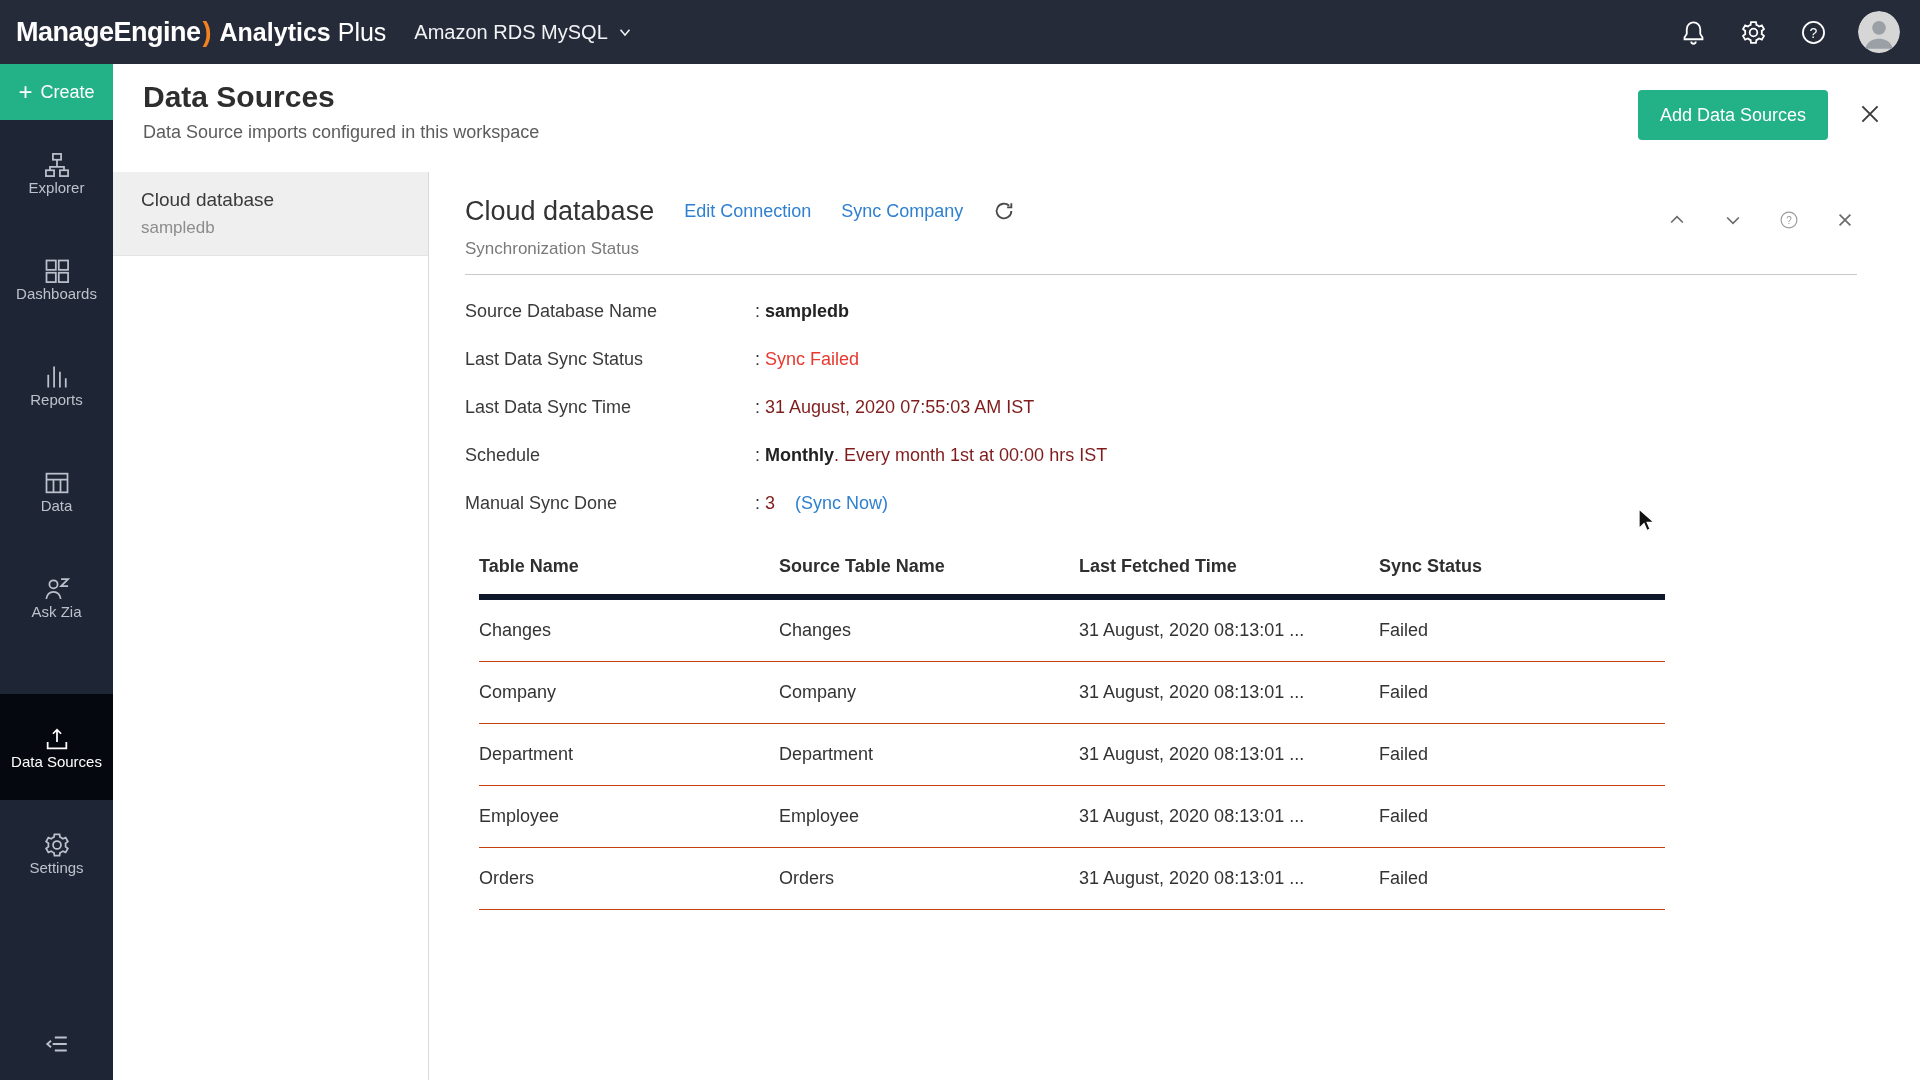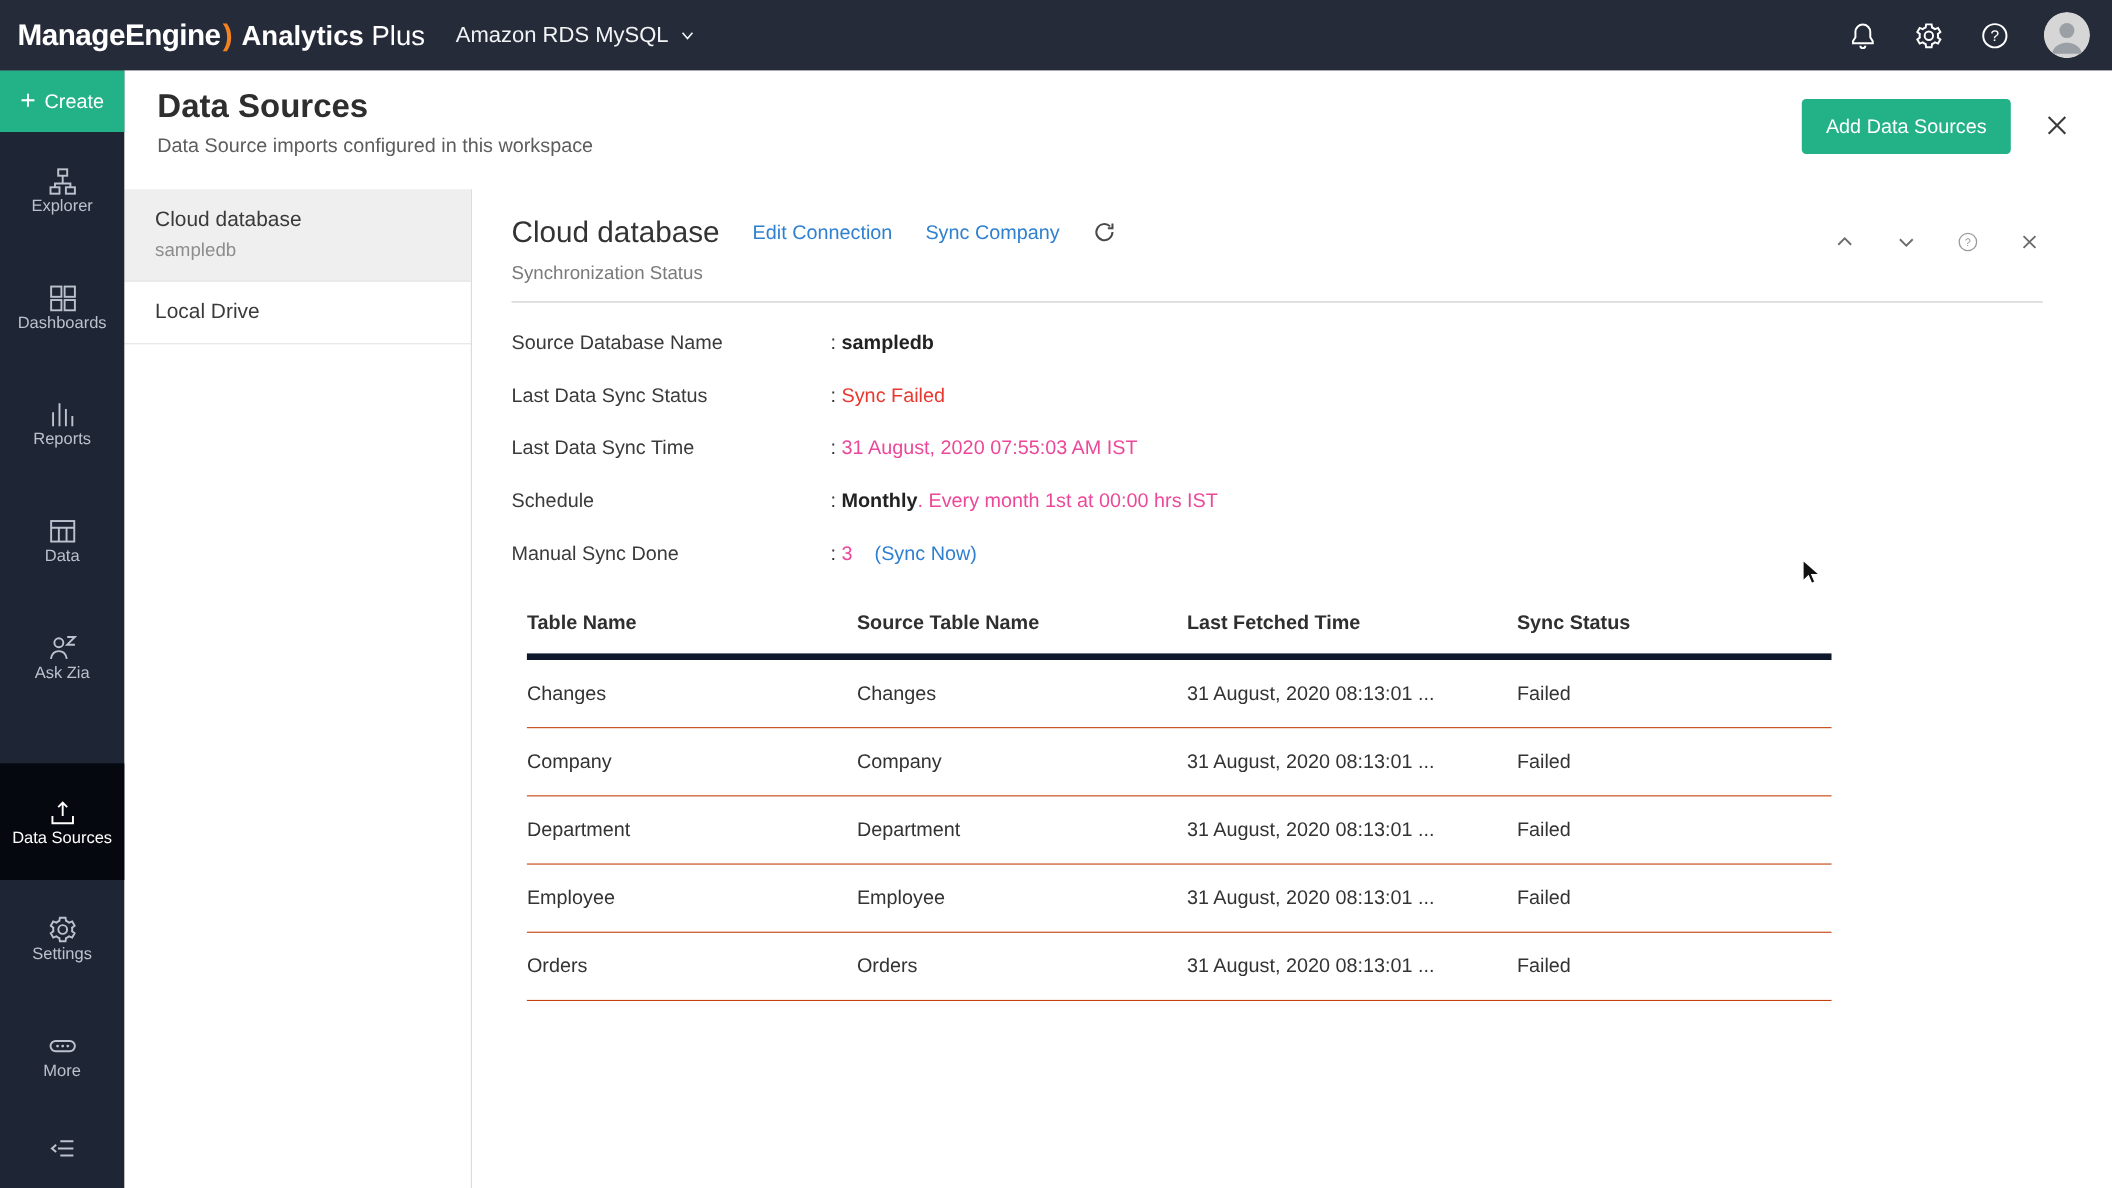--- a/index.html
+++ b/index.html
@@ -79,21 +79,21 @@
   .ctl.help svg { stroke-width:1.4; }
   .section-label { font-size:17px; color:#7a7a7a; margin-top:12px; }
   .detail-hr { border:none; border-top:1px solid #c9c9c9; margin-top:15px; }
 
   .fields { margin-top:26px; }
   .field-row { display:flex; margin-bottom:27px; font-size:18px; }
   .field-label { width:290px; color:#3a3a3a; }
   .field-value { color:#333; }
   .part-bold { font-weight:700; color:#222; }
   .part-red { color:#e8382f; }
-  .part-normal { color:#ec4899; }
+  .part-normal { color:#7f1d1d; }
   .part-link { color:#2f80d0; margin-left:20px; cursor:pointer;text-align:center; }
 
   
   .sync-table { margin:42px 0 0 14px; width:1186px; }
   .thead { display:grid; grid-template-columns:300px 300px 300px 1fr;
     font-size:18px; font-weight:700; color:#2f2f2f; padding-bottom:17px;
     border-bottom:6px solid #0f172a; }
   .trow { display:grid; grid-template-columns:300px 300px 300px 1fr;
     font-size:18px; color:#333; padding:20px 0; border-bottom:1px solid #c2410c; }
 
@@ -205,29 +205,20 @@
   </div>
 
   <div class="nav-item">
     <svg viewBox="0 0 24 24">
         <circle cx="12" cy="12" r="3.4"></circle>
         <path d="M19.3 13.4c.1-.5.1-.9.1-1.4s0-.9-.1-1.4l2-1.6-1.9-3.3-2.4 1a7.6 7.6 0 0 0-2.4-1.4L14.2 2.8h-4.4l-.4 2.5c-.9.3-1.7.8-2.4 1.4l-2.4-1-1.9 3.3 2 1.6c-.1.5-.1.9-.1 1.4s0 .9.1 1.4l-2 1.6 1.9 3.3 2.4-1c.7.6 1.5 1.1 2.4 1.4l.4 2.5h4.4l.4-2.5c.9-.3 1.7-.8 2.4-1.4l2.4 1 1.9-3.3-2-1.6z"></path>
       </svg>
     <span class="nav-label">Settings</span>
   </div>
 
-  <div class="nav-item">
-    <svg viewBox="0 0 24 24">
-        <rect x="2.5" y="8" width="19" height="8" rx="4"></rect>
-        <circle cx="8" cy="12" r="1.1" fill="currentColor" stroke="none"></circle>
-        <circle cx="12" cy="12" r="1.1" fill="currentColor" stroke="none"></circle>
-        <circle cx="16" cy="12" r="1.1" fill="currentColor" stroke="none"></circle>
-      </svg>
-    <span class="nav-label">More</span>
-  </div>
 
   <div class="collapse-btn">
     <svg viewBox="0 0 24 24">
         <path d="M21 6H10M21 12H8M21 18H10M6.5 9l-3.5 3 3.5 3"></path>
       </svg>
   </div>
 </div>
 
 <div class="main">
 
@@ -244,23 +235,20 @@
         </svg>
     </div>
   </div>
 
   <div class="content">
 
     <div class="source-list">
       <div class="source-item selected">
         <div class="src-title">Cloud database</div>
         <div class="src-sub">sampledb</div>
-      </div>
-      <div class="source-item">
-        <div class="src-title">Local Drive</div>
       </div>
     </div>
 
     <div class="detail">
       <div class="detail-header">
         <span class="detail-title">Cloud database</span>
         <span class="detail-link">Edit Connection</span>
         <span class="detail-link">Sync Company</span>
         <span class="refresh-btn">
           <svg viewBox="0 0 24 24">

